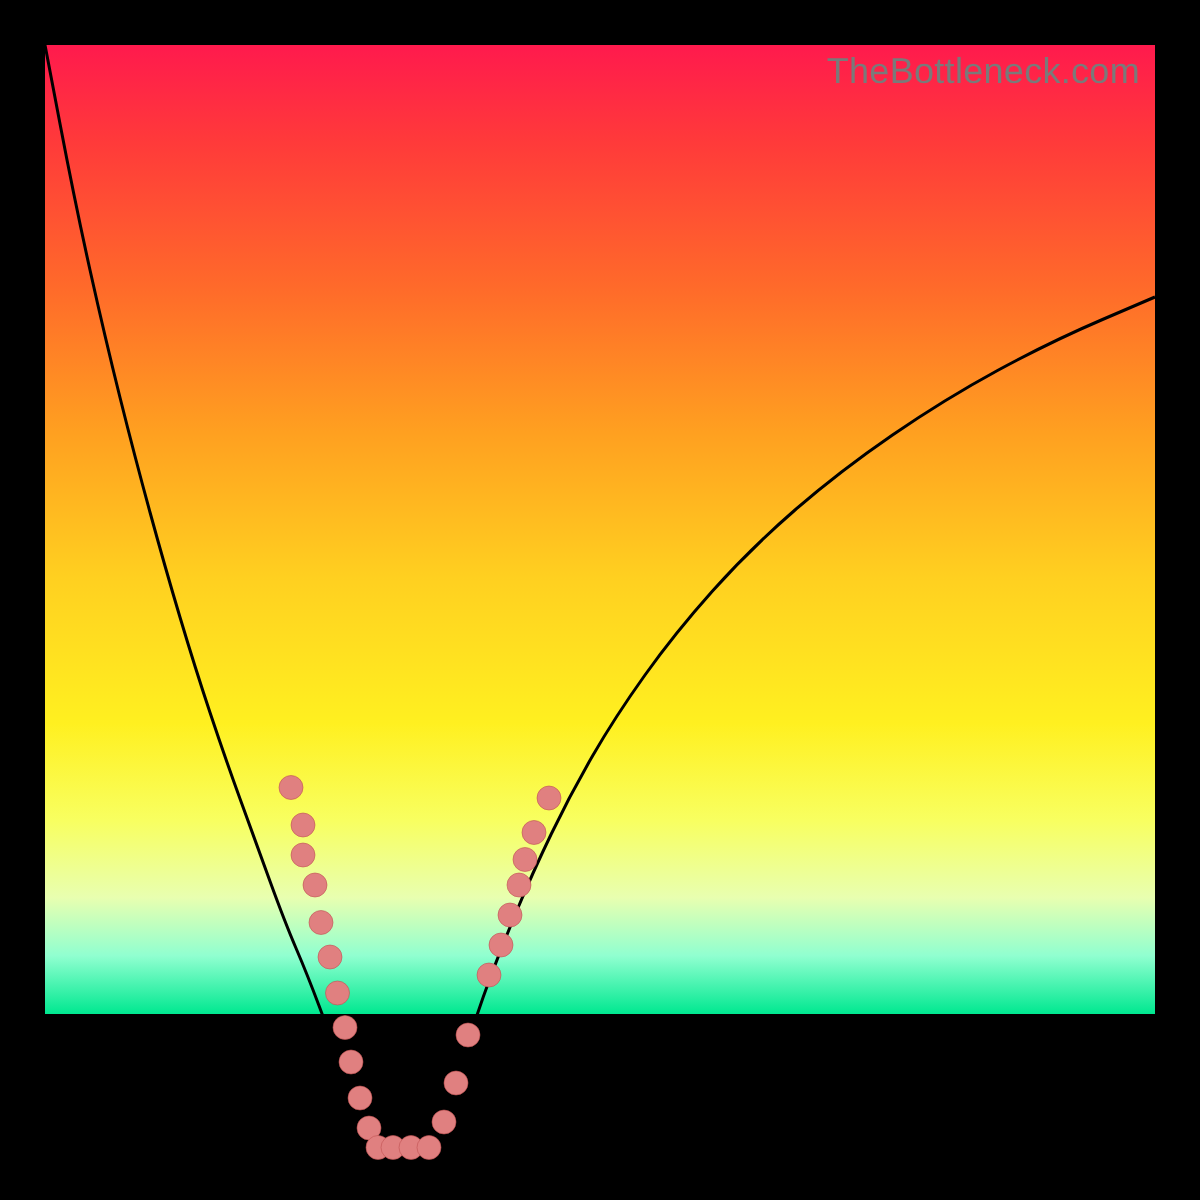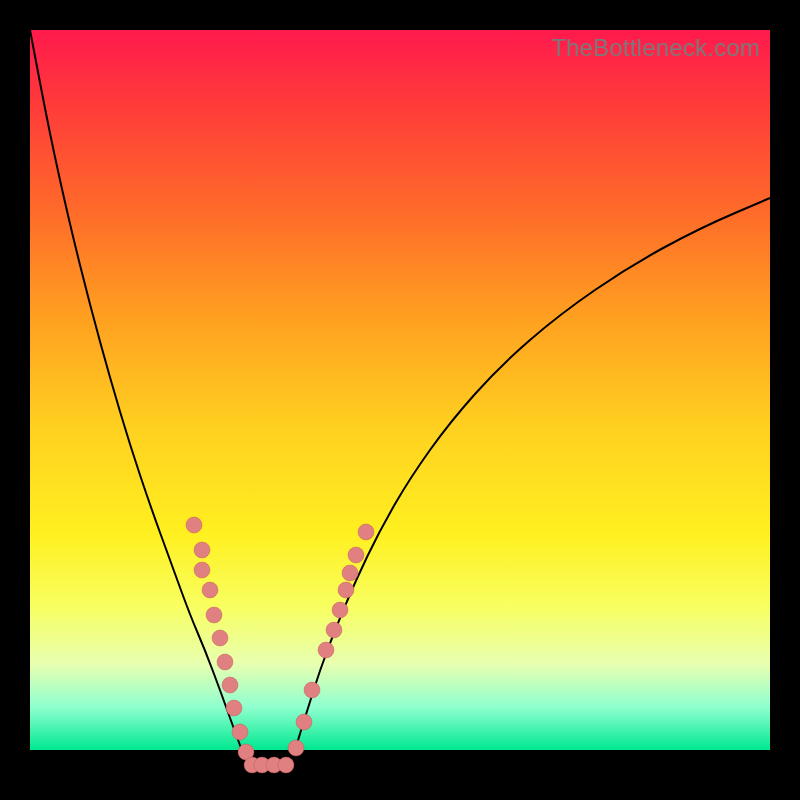--- a/index.html
+++ b/index.html
@@ -9,21 +9,21 @@
     height: 800px;
     background: #000;
     overflow: hidden;
     font-family: Arial, Helvetica, sans-serif;
   }
   .frame {
     position: absolute;
     left: 30px;
     top: 30px;
     width: 740px;
-    height: 720px;
+    height: 646px;
     background: linear-gradient(to bottom,
       #ff1a4d 0%,
       #ff3a3a 10%,
       #ff6a2a 25%,
       #ffa020 40%,
       #ffd020 55%,
       #fff020 70%,
       #f8ff60 80%,
       #e8ffb0 88%,
       #90ffd0 94%,

